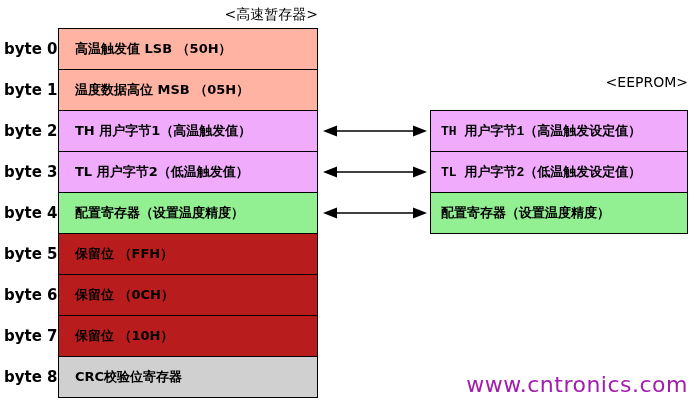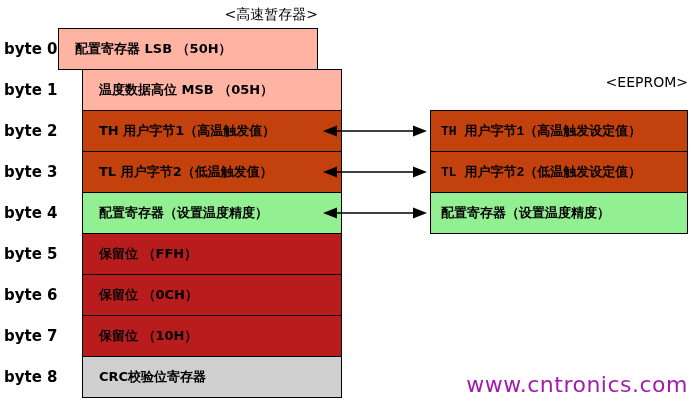--- a/index.html
+++ b/index.html
@@ -18,21 +18,21 @@
     font-weight: normal;
     text-align: right;
   }
   #scratchpad-title { left: 58px; top: 6px; width: 260px; }
   #eeprom-title    { left: 430px; top: 74px; width: 258px; }
 
   #scratchpad-table { position: absolute; left: 2px; top: 28px; }
   #eeprom-table     { position: absolute; left: 430px; top: 110px; }
 
   .trow { display: flex; align-items: stretch; }
-  .trow + .trow { margin-top: -1px; gap: 24px; }
+  .trow + .trow { margin-top: -1px; }
 
   .byte-label {
     width: 56px;
     display: flex;
     align-items: center;
     font-size: 15px;
     font-weight: bold;
     padding-left: 2px;
     box-sizing: border-box;
   }
@@ -43,21 +43,21 @@
     display: flex;
     align-items: center;
     font-size: 13px;
     font-weight: bold;
     padding-left: 16px;
   }
   #scratchpad-table .cell { width: 260px; }
   #eeprom-table .cell { width: 258px; padding-left: 10px; font-family: Liberation Mono, monospace; }
 
   .pink     { background: #ffb3a3; }
-  .lavender { background: #c2410c; }
+  .lavender { background: #f0abfc; }
   .green    { background: #92f092; }
   .white    { background: #b91c1c; }
   .gray     { background: #d0d0d0; }
 
   .arrow { position: absolute; left: 322px; }
 
   #watermark {
     position: absolute;
     right: 6px;
     top: 372px;
@@ -71,21 +71,21 @@
 
 <div id="stage">
 
   <div class="table-title" id="scratchpad-title">&lt;高速暂存器&gt;</div>
 
   <div class="table-title" id="eeprom-title">&lt;EEPROM&gt;</div>
 
   <div id="scratchpad-table">
     <div class="trow">
       <div class="byte-label">byte 0</div>
-      <div class="cell pink">配置寄存器 LSB （50H）</div>
+      <div class="cell pink">高温触发值 LSB （50H）</div>
     </div>
     <div class="trow">
       <div class="byte-label">byte 1</div>
       <div class="cell pink">温度数据高位 MSB （05H）</div>
     </div>
     <div class="trow">
       <div class="byte-label">byte 2</div>
       <div class="cell lavender">TH 用户字节1（高温触发值）</div>
     </div>
     <div class="trow">

